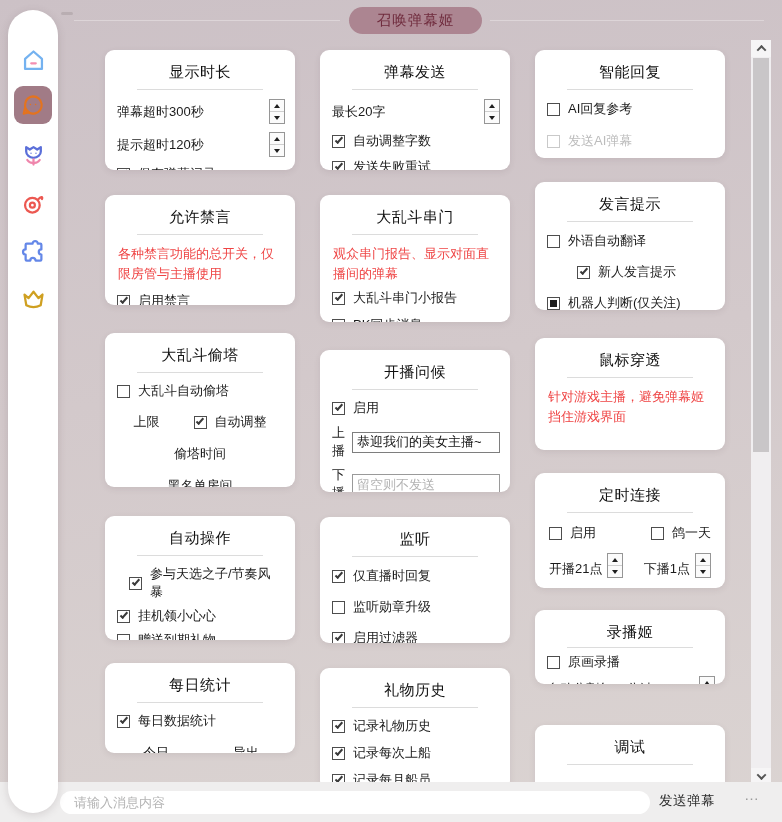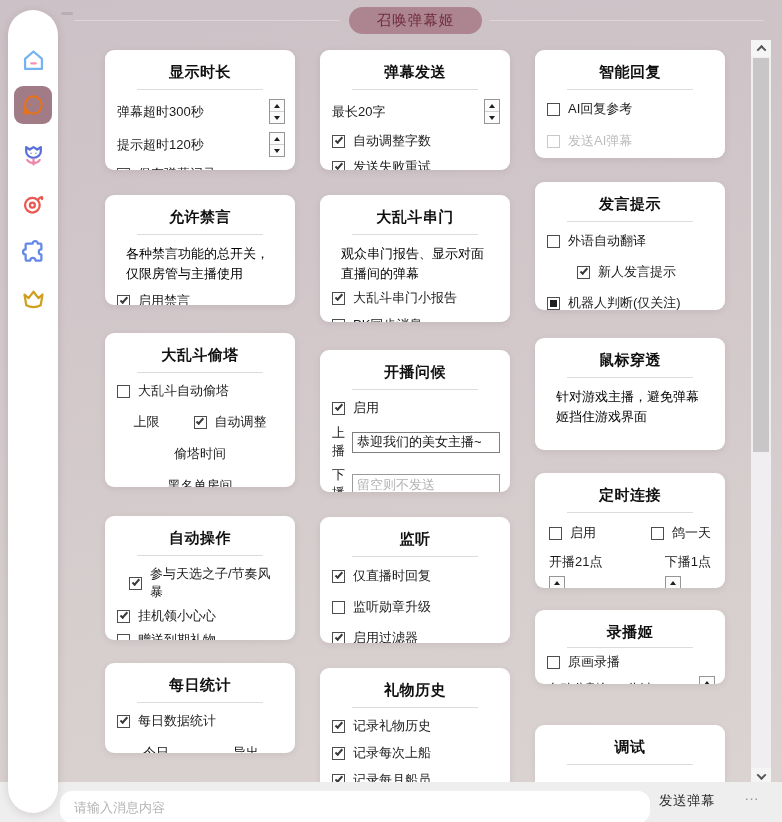--- a/index.html
+++ b/index.html
@@ -42,21 +42,21 @@
   .si-puzzle { top:224px; }
   .si-crown  { top:271px; }
 
   
   .col { position:absolute; top:50px; width:190px; z-index:5; }
   .col1 { left:105px; } .col2 { left:320px; } .col3 { left:535px; }
   .card {
     background:#fff; border-radius:9px; overflow:hidden;
     box-shadow: 0 2px 6px rgba(80,60,70,.10);
   }
-  .card h3 { margin-top:13px; text-align:center; font-size:15px; font-weight:bold; color:#101010; letter-spacing:.5px; }
+  .card h3 { margin-top:13px; text-align:center; font-size:15px; font-weight:normal; color:#101010; letter-spacing:.5px; }
   .divider { width:66%; margin:7px auto 9px; border-bottom:1px solid #dcdcdc; }
 
   .c-display{height:120px;margin-bottom:25px}
   .c-ban{height:110px;margin-bottom:28px}
   .c-tower{height:154px;margin-bottom:29px}
   .c-autoops{height:124px;margin-bottom:23px}
   .c-daily{height:90px}
   .c-send{height:120px;margin-bottom:25px}
   .c-visit{height:127px;margin-bottom:28px}
   .c-greet{height:142px;margin-bottom:25px}
@@ -64,21 +64,21 @@
   .c-gift{height:122px}
   .c-ai{height:108px;margin-bottom:24px}
   .c-hint{height:128px;margin-bottom:28px}
   .c-mouse{height:112px;margin-bottom:23px}
   .c-timed{height:115px;margin-bottom:22px}
   .c-rec{height:74px;margin-bottom:41px}
   .c-debug{height:80px}
 
   .row { display:flex; align-items:center; padding:0 12px; margin:8px 0; font-size:13px; color:#1b1b1b; }
   .spin-row { justify-content:space-between; padding-right:10px; }
-  .desc { padding:0 21px; font-size:13px; color:#000000; line-height:1.5; margin:2px 0 9px; }
+  .desc { padding:0 13px; font-size:13px; color:#ef4444; line-height:1.5; margin:2px 0 9px; }
 
   
   .cb-row { gap:8px; cursor:pointer; }
   .cb-box { width:13px; height:13px; min-width:13px; border:1px solid #4d4d4d; background:#fff; display:flex; align-items:center; justify-content:center; }
   .cb-mark { display:none; }
   [data-state="checked"] .cb-mark { display:block; width:8px; height:4px; border-left:2px solid #3a3a3a; border-bottom:2px solid #3a3a3a; transform:rotate(-48deg) translate(1px,-1px); }
   [data-state="indeterminate"] .cb-mark { display:block; width:7px; height:7px; background:#1f1f1f; border:none; transform:none; }
   [data-state="disabled"] .cb-box { border-color:#c9c9c9; }
   [data-state="disabled"] .cb-label { color:#bcbcbc; }
 
@@ -94,34 +94,34 @@
   .text-input { width:148px; height:21px; border:1px solid #7e7e7e; font-size:13px; padding:0 4px; color:#111; font-family:inherit; }
   .text-input.ghost { border-color:#9a9a9a; }
   .text-input::placeholder { color:#b3b3b3; }
 
   
   .center-row { justify-content:center; gap:34px; margin:13px 0; }
   .center-label { text-align:center; font-size:13px; color:#1b1b1b; margin:14px 0; cursor:pointer; }
   .links-row { display:flex; justify-content:space-between; padding:6px 36px 0 38px; font-size:13px; color:#161616; }
   .links-row span { cursor:pointer; }
   .timed-row { justify-content:space-between; padding:0 14px; margin:11px 0; }
-  .spin-group { display:flex; align-items:flex-start; gap:5px;flex-direction:column; }
+  .spin-group { display:flex; align-items:flex-end; gap:5px; }
 
   
   .scrollbar { position:absolute; left:751px; top:40px; width:20px; height:745px; background:#f0eef0; z-index:6; }
   .sb-btn { position:absolute; left:0; width:20px; height:17px; background:#f6f5f6; display:flex; align-items:center; justify-content:center; cursor:pointer; }
   .sb-up { top:0; } .sb-down { bottom:0; }
   .chev { width:7px; height:7px; border-left:2px solid #555; border-top:2px solid #555; }
   .chev.up { transform:rotate(45deg) translate(1px,1px); }
   .chev.down { transform:rotate(225deg) translate(1px,1px); }
   .sb-thumb { position:absolute; left:2px; top:18px; width:16px; height:394px; background:#c9c6c8; cursor:pointer; }
 
   
   .footer { position:absolute; left:0; bottom:0; width:782px; height:40px; background:#efeeee; z-index:20; display:flex; align-items:center; }
-  .footer-input { position:absolute; left:60px; top:9px; width:590px; height:32px; border:none; border-radius:12px; background:#fff; padding:0 14px; font-size:13px; color:#4c1d95; font-family:inherit; }
+  .footer-input { position:absolute; left:60px; top:9px; width:590px; height:23px; border:none; border-radius:12px; background:#fff; padding:0 14px; font-size:13px; color:#4c1d95; font-family:inherit; }
   .footer-input::placeholder { color:#b4b4b4; }
   .send-btn { position:absolute; left:659px; top:10px; background:none; border:none; font-size:13.5px; color:#2b2b2b; cursor:pointer; font-family:inherit; letter-spacing:.5px; }
   .more-btn { position:absolute; left:744px; top:4px; background:none; border:none; font-size:15px; color:#9a9a9a; cursor:pointer; letter-spacing:1px; }
 </style>
 </head>
 <body>
 
 <div class="app">
 
   <div class="minimize-dash"></div>

